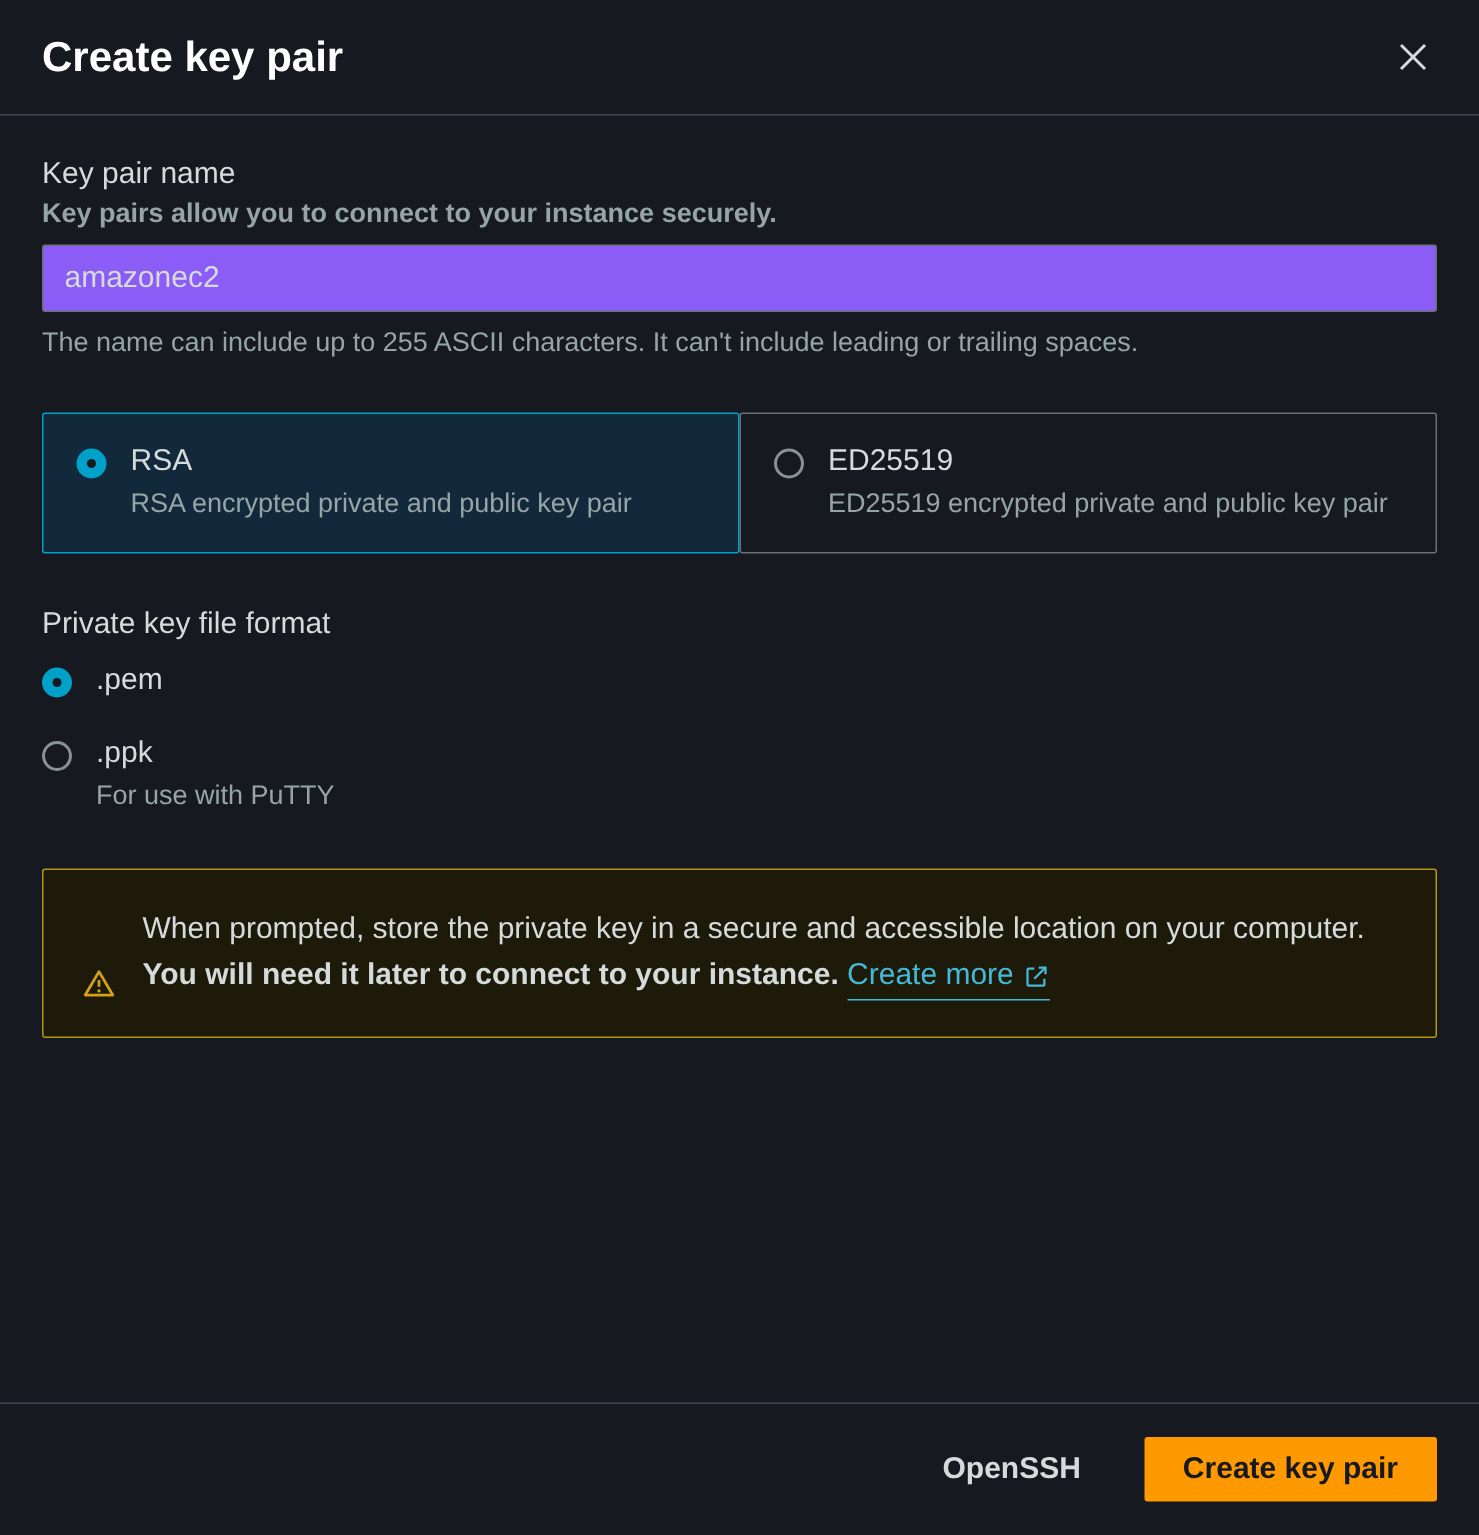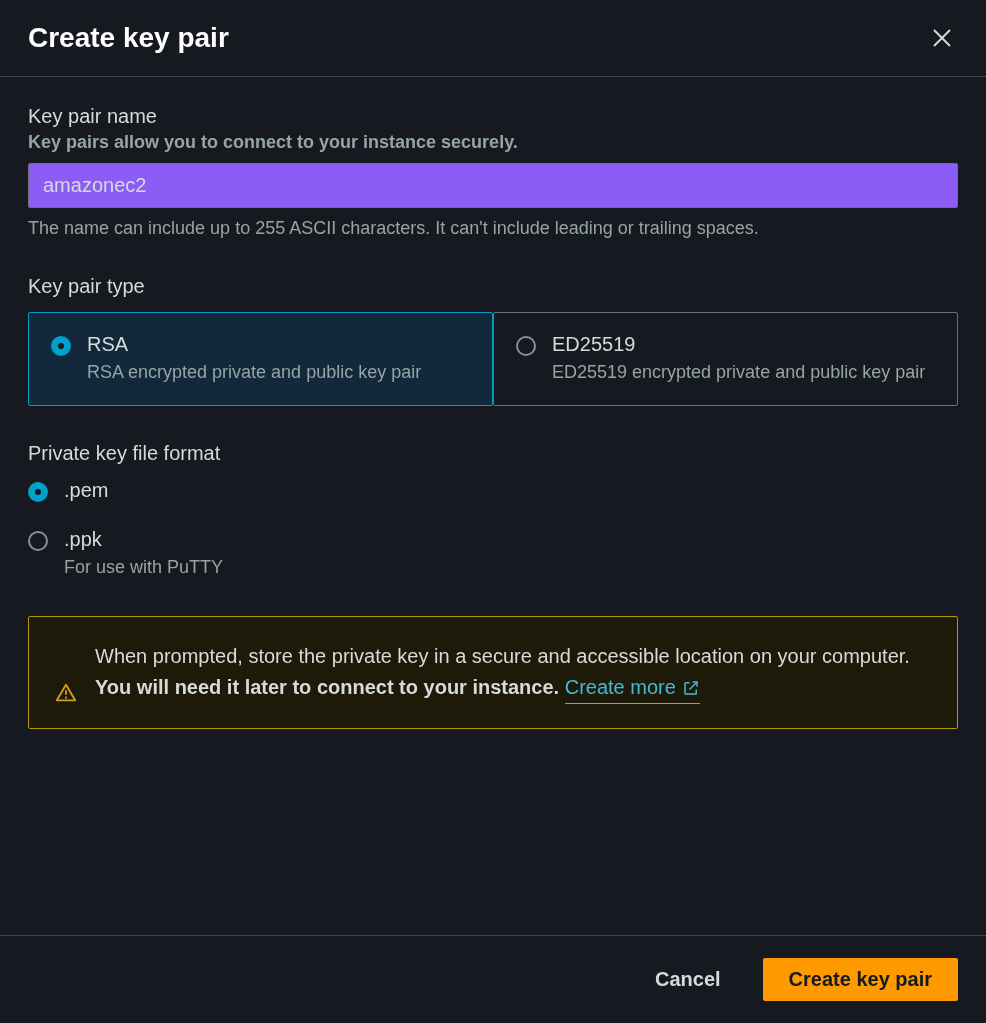--- a/index.html
+++ b/index.html
@@ -231,21 +231,20 @@
   <div class="content">
 
     <div class="field-group">
       <div class="field-label">Key pair name</div>
       <div class="field-hint">Key pairs allow you to connect to your instance securely.</div>
       <input type="text" class="text-input" value="amazonec2" style="">
       <div class="field-help">The name can include up to 255 ASCII characters. It can't include leading or trailing spaces.</div>
     </div>
 
     <div class="field-group">
-      <div class="section-label">Key pair type</div>
       <div class="radio-cards">
         <label class="radio-card selected">
           <span class="radio-circle checked"></span>
           <span class="radio-content">
             <div class="radio-title">RSA</div>
             <div class="radio-desc">RSA encrypted private and public key pair</div>
           </span>
         </label>
         <label class="radio-card">
           <span class="radio-circle"></span>
@@ -291,16 +290,16 @@
             <path d="M20 4L10 14"></path>
             <path d="M19 14v5a1 1 0 0 1-1 1H5a1 1 0 0 1-1-1V6a1 1 0 0 1 1-1h5"></path>
           </svg>
         </a>
       </div>
     </div>
 
   </div>
 
   <div class="footer">
-    <button class="btn btn-cancel">Cancel</button>
+    <button class="btn btn-cancel">OpenSSH</button>
     <button class="btn btn-primary">Create key pair</button>
   </div>
 </div>
 
 </body></html>

